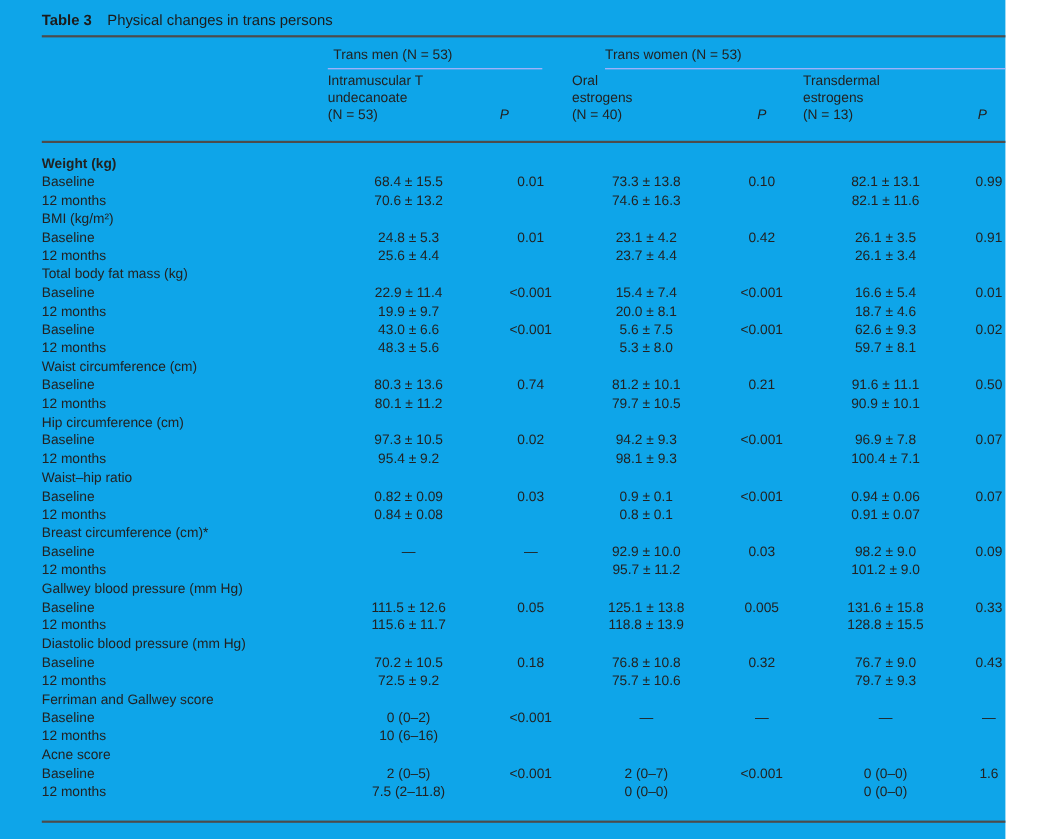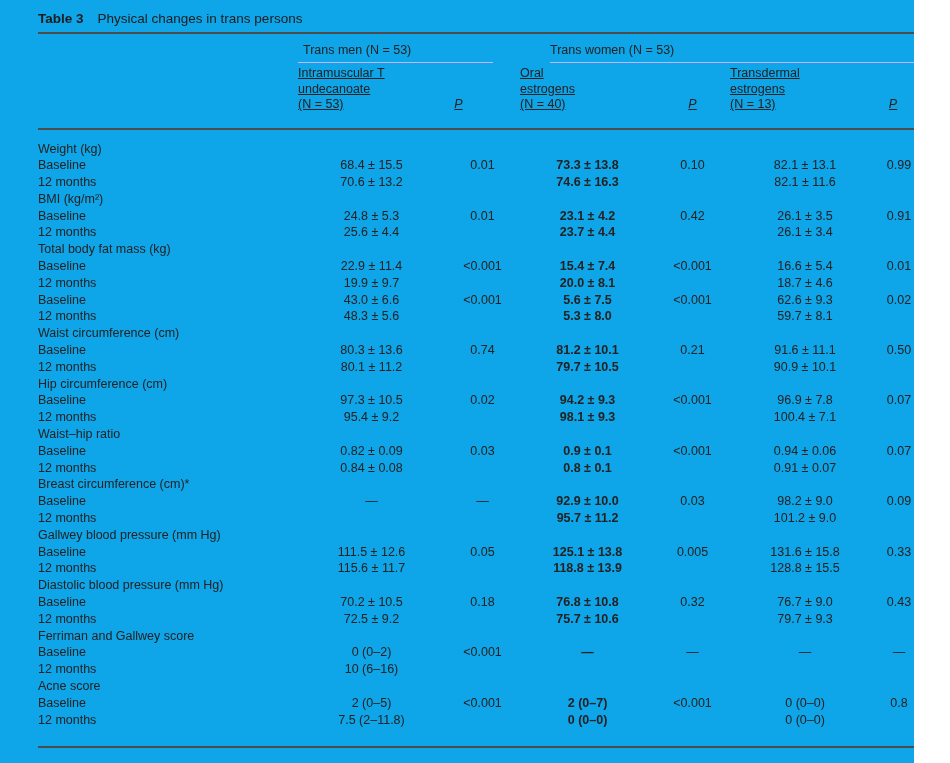--- a/index.html
+++ b/index.html
@@ -53,39 +53,38 @@
   }
   .grp-men { margin-right: 27px; padding-left: 5px; }
   .grp-women { margin-left: 30px; }
 
   tr.sub-row { height: 62px; }
   tr.sub-row td {
     vertical-align: bottom;
     padding-bottom: 18px;
     white-space: pre-line;
     line-height: 15.5px;
-    text-decoration: underline;
   }
   .col-v1h { padding-left: 5px; }
   .col-v2h { padding-left: 18px; }
   .col-v3h { padding-left: 25px; }
   .ph { font-style: italic; text-align: center; }
 
   tbody td {
     height: 16.8px;
     line-height: 16.8px;
     white-space: nowrap;
   }
-  tbody tr:first-child td { padding-top: 10px; }
+  tbody tr:first-child td { padding-top: 10px; font-weight: bold; }
   .group-label { padding-left: 0; }
   .sub-label { padding-left: 17px; }
   .val { text-align: center; }
   .col-v1 { padding-right: 70px; }
   .col-p1 { padding-right: 33px; }
-  .col-v2 { padding-right: 33px; font-weight: bold; }
+  .col-v2 { padding-right: 33px; }
   .col-p2 { padding-right: 33px; }
   .col-v3 { padding-left: 44px; }
   .col-p3 { padding-left: 12px; }
   tr.sub-row td.col-p1 { padding-right: 48px; }
   tr.sub-row td.col-p3 { padding-left: 0; padding-right: 12px; }
 </style>
 </head>
 <body>
 
 <div class="page">
@@ -364,21 +363,21 @@
         <tr>
           <td colspan="7" class="group-label">Acne score</td>
         </tr>
         <tr>
           <td class="sub-label">Baseline</td>
           <td class="val col-v1">2 (0–5)</td>
           <td class="val col-p1">&lt;0.001</td>
           <td class="val col-v2">2 (0–7)</td>
           <td class="val col-p2">&lt;0.001</td>
           <td class="val col-v3">0 (0–0)</td>
-          <td class="val col-p3">0.8</td>
+          <td class="val col-p3">1.6</td>
         </tr>
         <tr>
           <td class="sub-label">12 months</td>
           <td class="val col-v1">7.5 (2–11.8)</td>
           <td class="val col-p1"></td>
           <td class="val col-v2">0 (0–0)</td>
           <td class="val col-p2"></td>
           <td class="val col-v3">0 (0–0)</td>
           <td class="val col-p3"></td>
         </tr>

